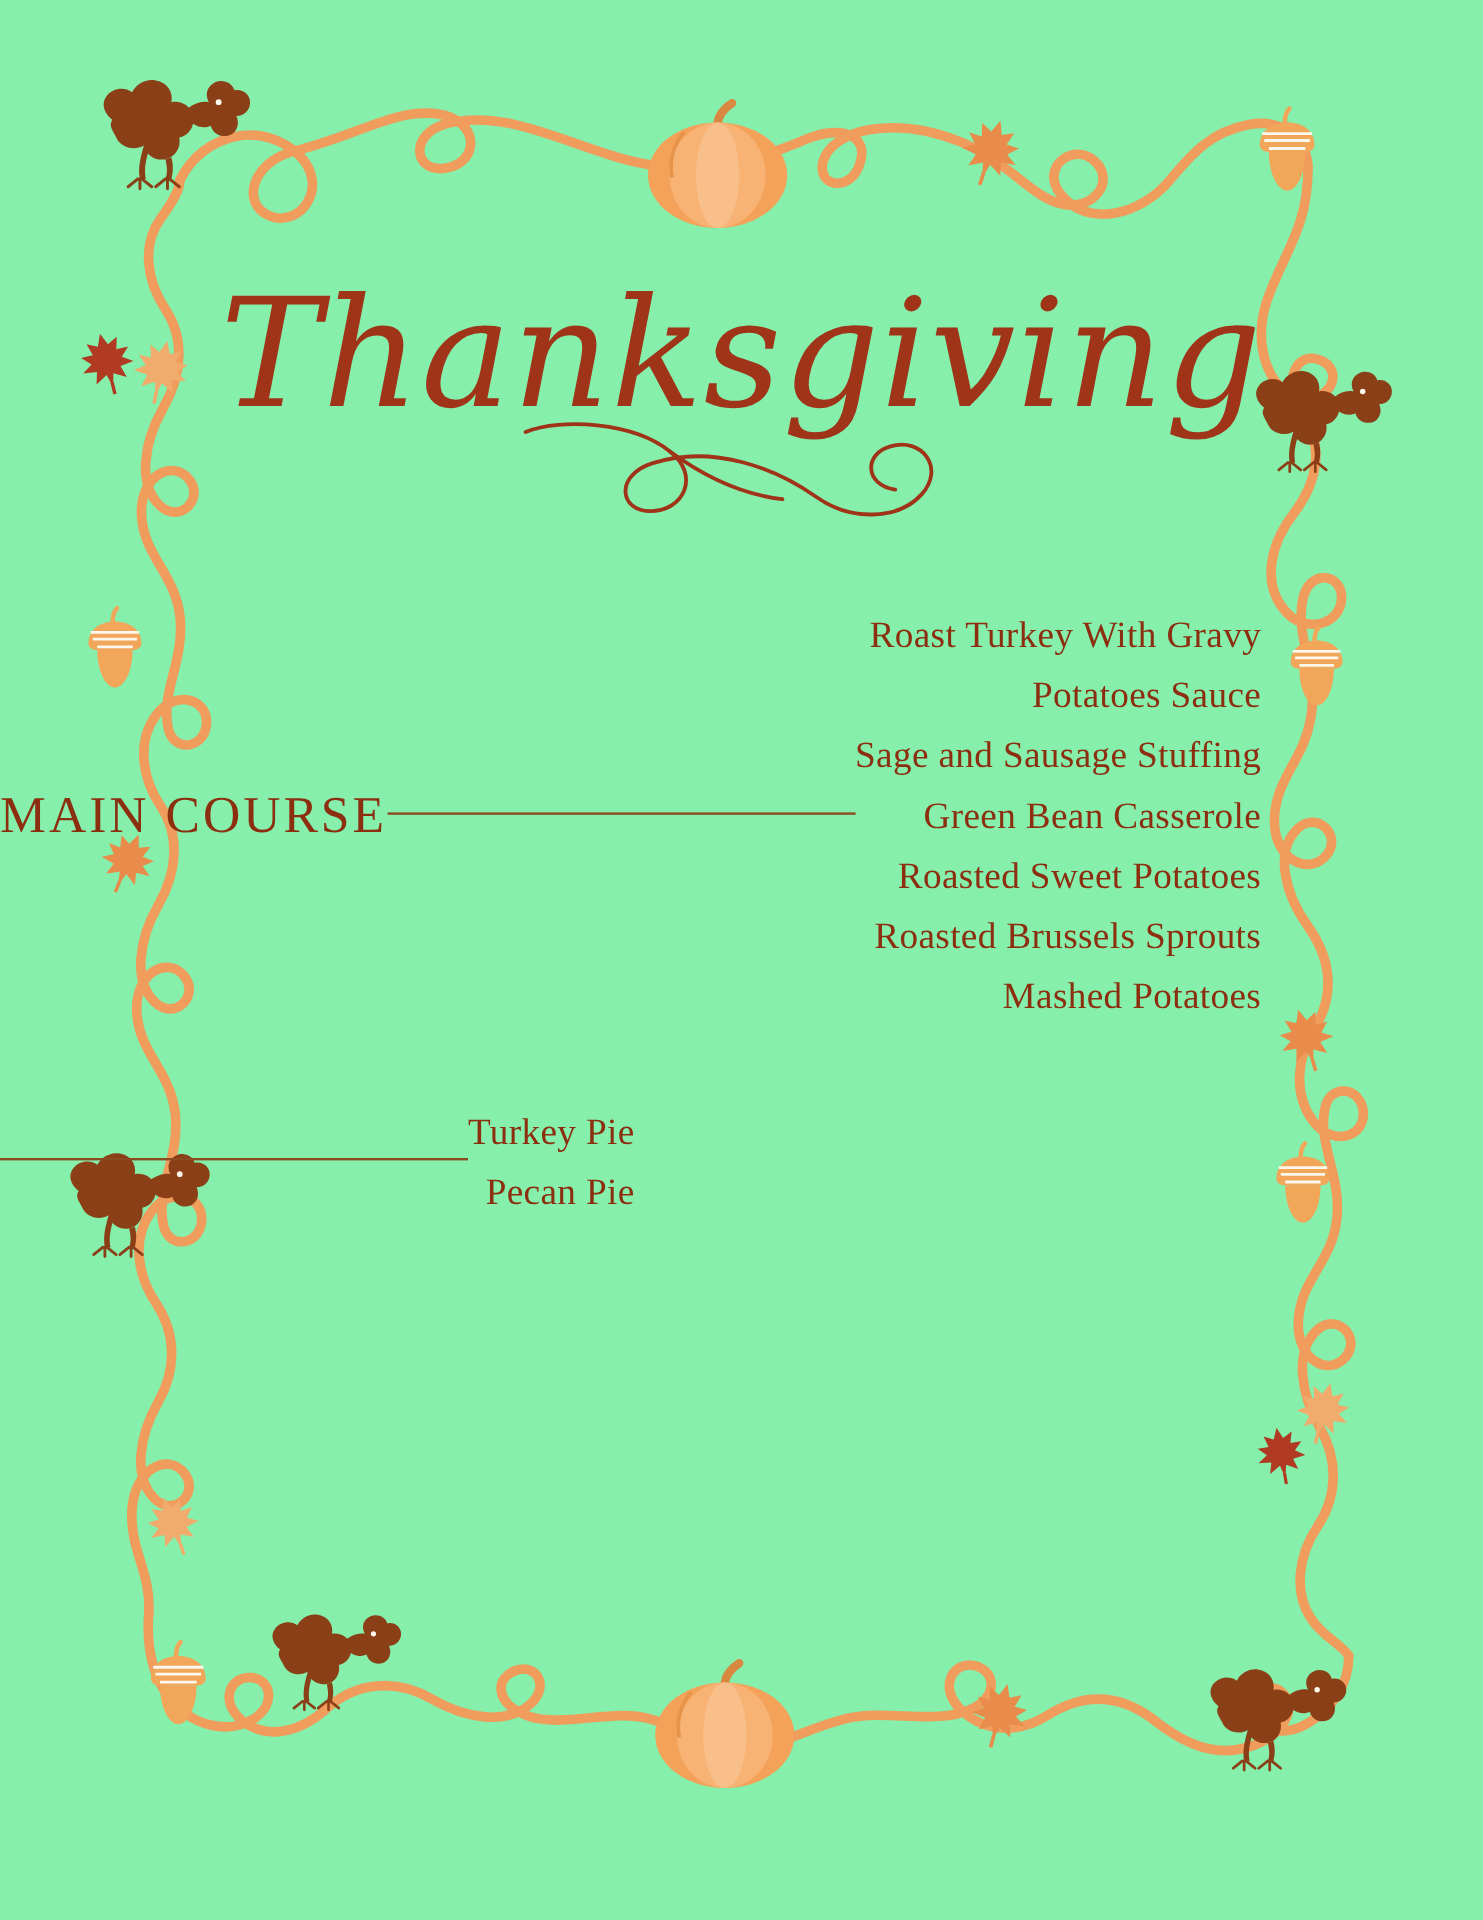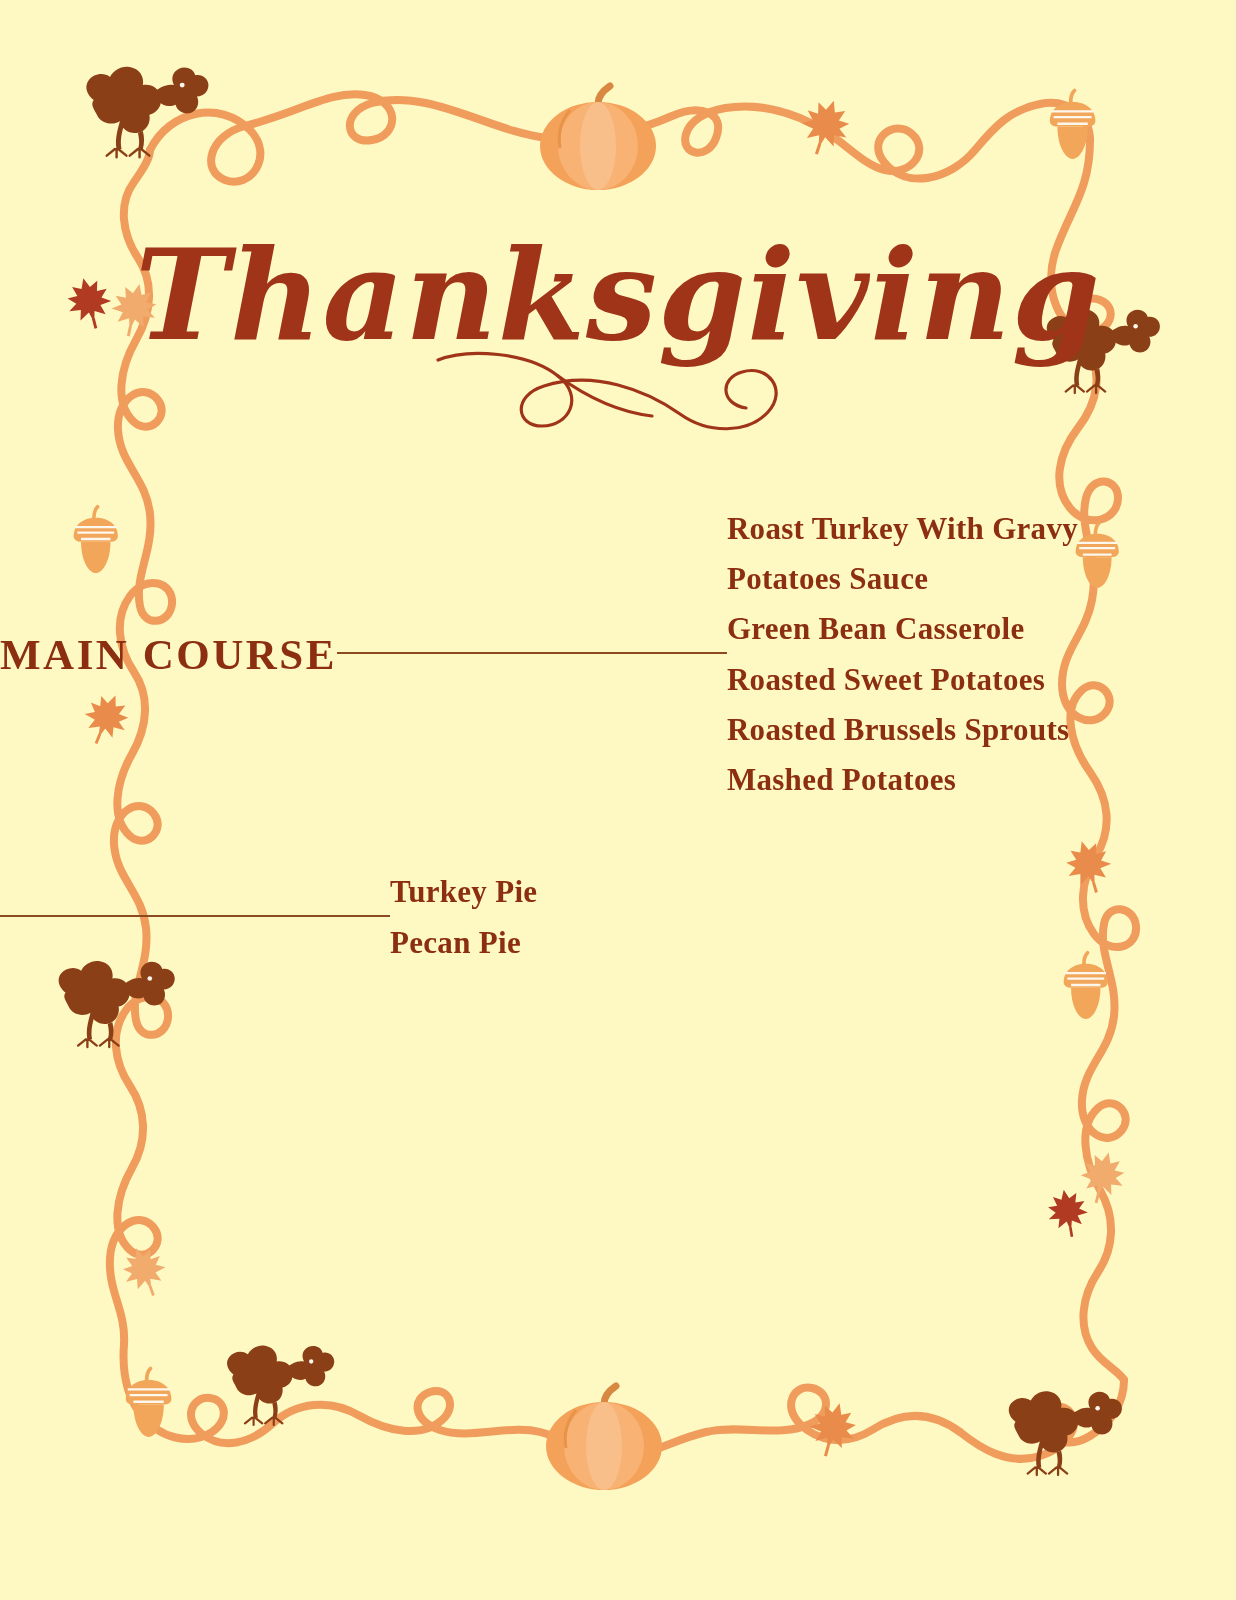--- a/index.html
+++ b/index.html
@@ -11,22 +11,21 @@
     height: 1600px;
     background: #fdf8ee;
     font-family: "Liberation Serif", serif;
     overflow: hidden;
     position: relative;
   }
 
   #poster {
     position: absolute;
     inset: 0;
-    background: #fef9c3;
-    font-weight: bold;
+    background: #86efac;
   }
 
   
   #border-decor {
     position: absolute;
     inset: 0;
     pointer-events: none;
   }
   #border-decor svg {
     display: block;
@@ -82,21 +81,21 @@
     width: 390px;
     height: 2px;
     background: #8c4a20;
     margin: 18px 0 22px 0;
   }
 
   .menu-list {
     list-style: none;
     margin: 0;
     padding: 0;
-    text-align: left;
+    text-align: right;
   }
   .menu-list li {
     font-family: "Liberation Serif", serif;
     font-size: 31px;
     color: #8c2f10;
     line-height: 1.62;
     letter-spacing: 0.3px;
   }
 
   .main-course-block { margin-top: 42px; }
@@ -249,20 +248,21 @@
         <path d="M150,34 C180,56 210,70 244,74"></path>
       </g>
     </svg>
 
     <div class="section main-course-block">
       <div class="section-heading">MAIN COURSE</div>
       <div class="section-rule"></div>
       <ul class="menu-list">
         <li>Roast Turkey With Gravy</li>
         <li>Potatoes Sauce</li>
+        <li>Sage and Sausage Stuffing</li>
         <li>Green Bean Casserole</li>
         <li>Roasted Sweet Potatoes</li>
         <li>Roasted Brussels Sprouts</li>
         <li>Mashed Potatoes</li>
       </ul>
     </div>
 
     <div class="section dessert-block">
       <div class="section-rule"></div>
       <ul class="menu-list">

